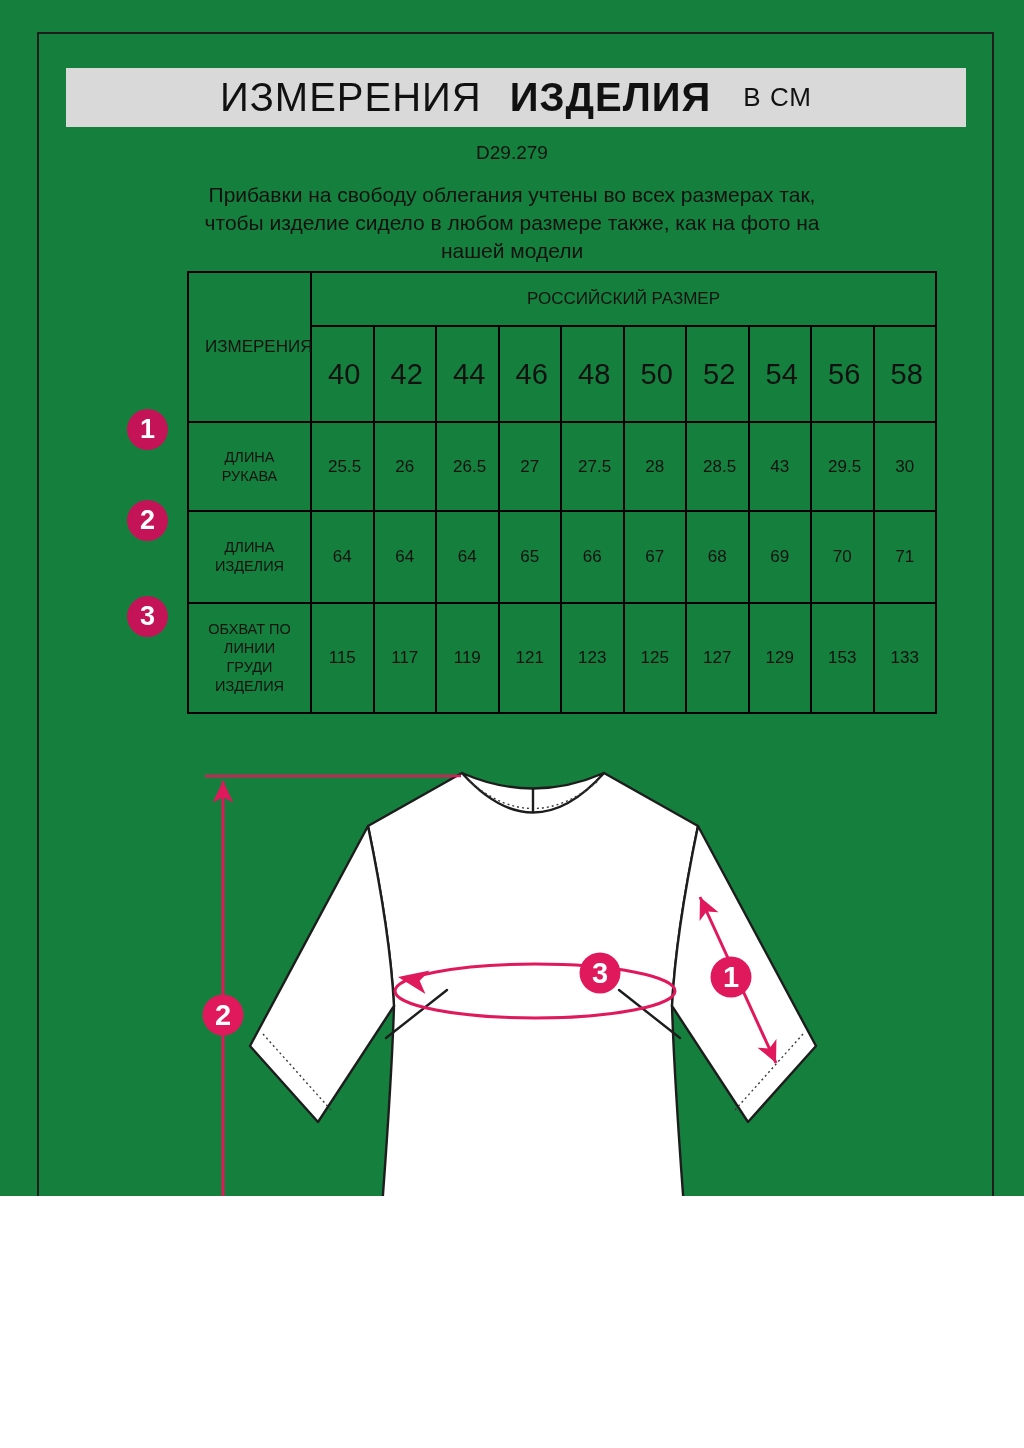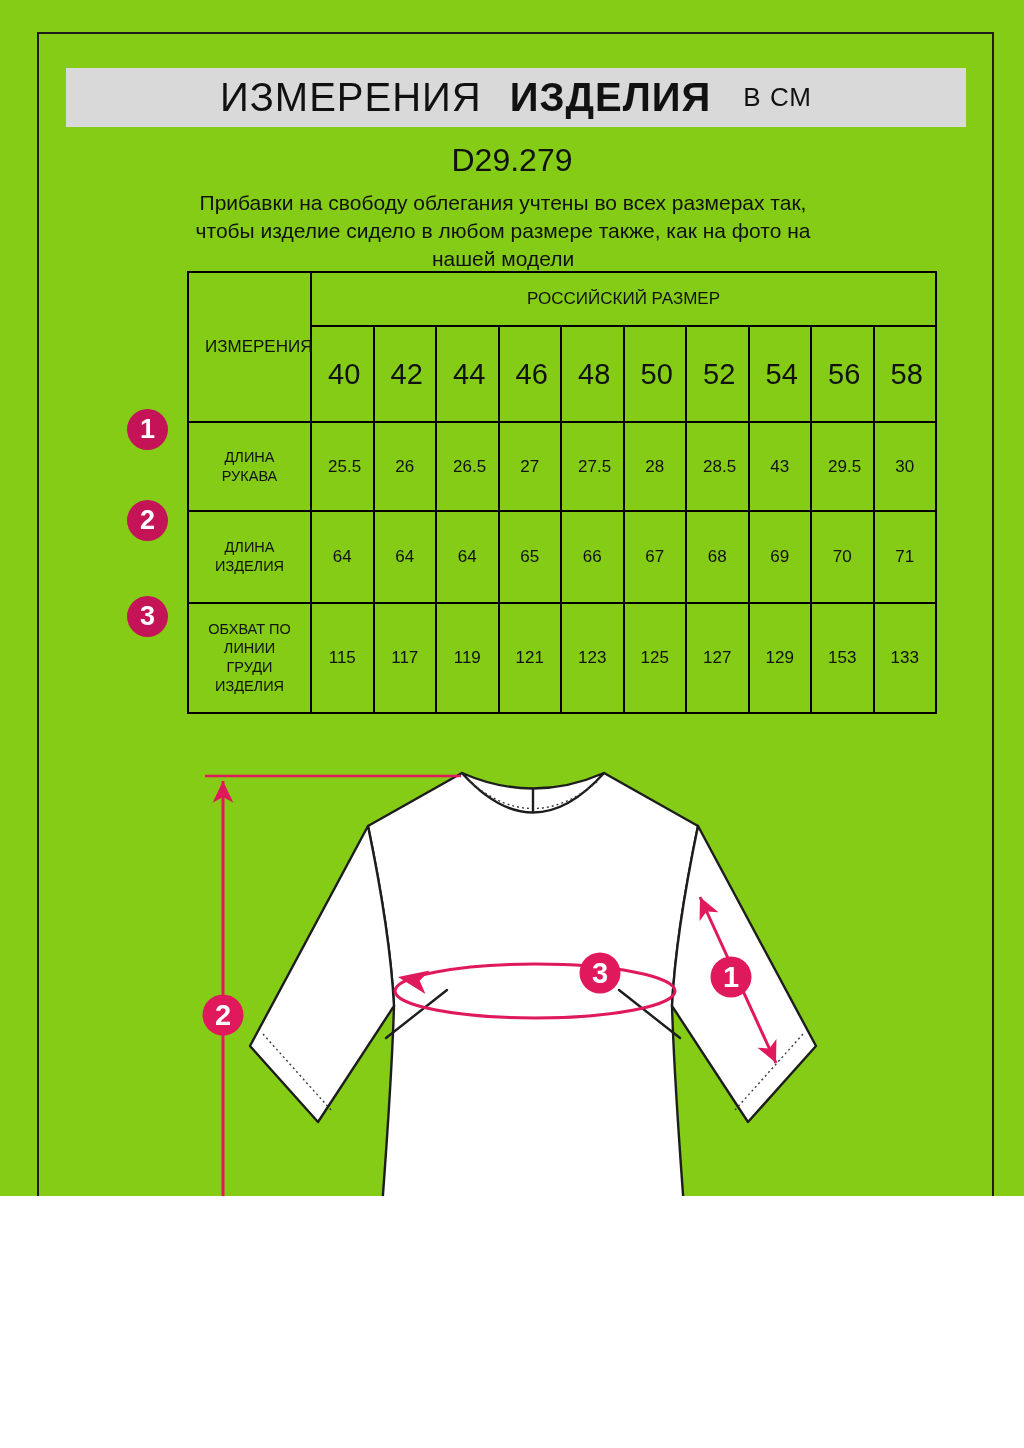--- a/index.html
+++ b/index.html
@@ -1,30 +1,30 @@
 <!DOCTYPE html>
 <html><head>
 <meta charset="utf-8">
 <style>
   html,body { margin:0; padding:0; background:#ffffff; }
-  .page { position:relative; width:1024px; height:1196px; background:#84cc16;
+  .page { position:relative; width:1024px; height:1196px; background:#15803d;
           font-family:"Liberation Sans", sans-serif; color:#111; overflow:hidden; }
 
   .frame { position:absolute; left:37px; top:32px; width:953px; height:1360px;
            border:2px solid #1d1d1d; }
 
   .title-bar { position:absolute; left:66px; top:68px; width:900px; height:59px;
                background:#d9d9d9; display:flex; align-items:center; justify-content:center; }
   .tw1 { font-size:40px; letter-spacing:1px; }
   .tw2 { font-size:40px; font-weight:bold; letter-spacing:1px; margin-left:28px; }
   .tw3 { font-size:26px; margin-left:32px; letter-spacing:1px; }
 
-  .code { position:absolute; left:0; top:142px; width:1024px; text-align:center; font-size:32px; }
-  .desc { position:absolute; left:173px; top:181px; width:660px; text-align:center;
-          font-size:21px; line-height:28px;margin-top:8px; }
+  .code { position:absolute; left:0; top:142px; width:1024px; text-align:center; font-size:19px; }
+  .desc { position:absolute; left:182px; top:181px; width:660px; text-align:center;
+          font-size:21px; line-height:28px; }
 
   table.size-table { position:absolute; left:187px; top:271px; width:748px;
                      border-collapse:collapse; table-layout:fixed; }
   .size-table td, .size-table th { border:2px solid #000; padding:16px; text-align:center;
                                    vertical-align:middle; font-weight:normal; }
   .corner  { font-size:17px; }
   .group-h { font-size:17px; }
   .size-h  { font-size:29px; font-weight:bold;border-radius:13px; }
   .lbl     { font-size:14.5px; line-height:19px; white-space:pre-line; }
   .val     { font-size:17px; }

